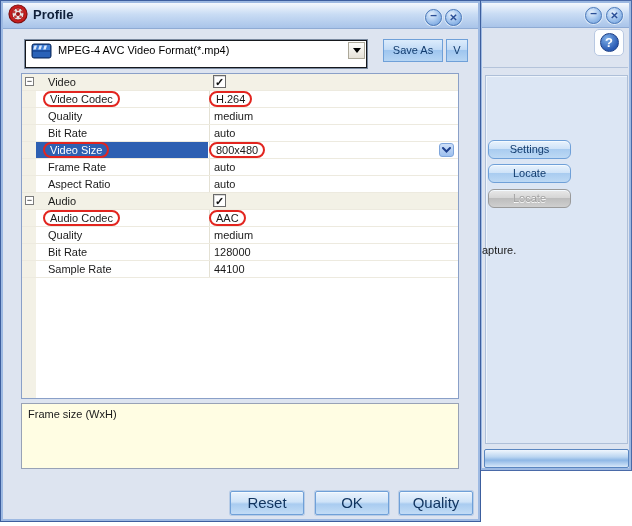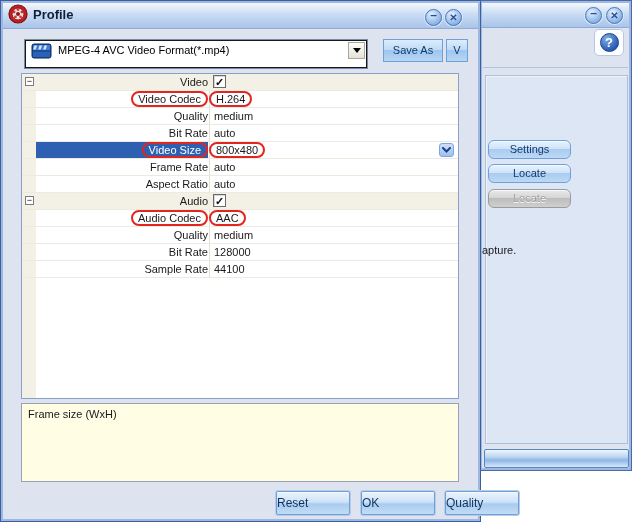--- a/index.html
+++ b/index.html
@@ -61,45 +61,45 @@
   .mini-btn { position:absolute; top:38px; height:23px; text-align:center;
     background:linear-gradient(#dcecfc, #c2dbf6 45%, #9fc6ef 50%, #b6d5f4);
     border:1px solid #6fa0d8; color:#123c6e; font-size:11px; line-height:21px; cursor:pointer;margin-left:8px; }
 
   
   .grid { position:absolute; left:20px; top:72px; width:438px; height:326px;
     background:#fff; border:1px solid #8aa0c8; overflow:hidden; }
   .indent-strip { position:absolute; left:0; top:0; width:14px; height:100%; background:#f3f1e6; }
   .row { position:relative; height:17px; border-bottom:1px solid #edeadf; }
   .row .cell-label { position:absolute; left:14px; top:0; width:172px; height:16px;
-    padding-left:12px; line-height:16px; color:#1a1a1a; overflow:hidden;text-align:right; }
+    padding-left:12px; line-height:16px; color:#1a1a1a; overflow:hidden; }
   .row .cell-value { position:absolute; left:187px; top:0; right:0; height:16px;
     padding-left:4px; line-height:16px; border-left:1px solid #e4e1d4; color:#1a1a1a; }
   .row.category { background:#f3f1e6; }
   .row.category .cell-label { font-weight:normal; }
   .expander { position:absolute; left:3px; top:3px; width:9px; height:9px; background:#fff;
     border:1px solid #7c7c7c; font-size:9px; line-height:7px; text-align:center; color:#000; cursor:pointer; }
   .checkbox { display:inline-block; width:13px; height:13px; margin-top:1px; background:#fff;
     border:1px solid #6a6a6a; box-shadow:inset 1px 1px 0 #d8d8d8; text-align:center;
     font-size:11px; line-height:12px; font-weight:bold; color:#111; cursor:pointer; }
   .row.selected .cell-label { background:var(--selection-blue,#2e60b2); color:#fff; }
   .ring { display:inline-block; padding:0 5px; margin-left:-5px; line-height:12px;
     border:2px solid var(--annotation-red,#e2251f); border-radius:8px; }
   .row-chevron { position:absolute; right:4px; top:1px; width:15px; height:14px;
     background:linear-gradient(#cfe0f8,#9dc0ef); border:1px solid #7fa6dc; border-radius:3px;
     text-align:center; cursor:pointer; }
   .row-chevron svg { margin-top:3px; }
 
   
-  .desc-box { position:absolute; left:20px; top:402px; width:438px; height:79px;
+  .desc-box { position:absolute; left:20px; top:402px; width:438px; height:66px;
     background:var(--description-yellow,#fffde3); border:1px solid #98a2b6; padding:4px 6px; color:#1a1a1a; }
-  .footer-btn { position:absolute; top:490px; width:74px; height:24px; 
+  .footer-btn { position:absolute; top:490px; width:74px; height:24px; text-align:center;
     background:linear-gradient(#eaf3fd, #cfe3f8 45%, #a9ccf0 55%, #c2dcf6);
     border:1px solid #6fa0d8; border-radius:2px; box-shadow:inset 0 1px 0 #f4faff, 0 0 0 1px #b8cce6;
-    color:#10335e; font-size:12px; line-height:22px; cursor:pointer;margin-left:46px; }
+    color:#10335e; font-size:15px; line-height:22px; cursor:pointer; }
 </style>
 </head>
 <body>
 
 <div class="stage">
 
   <div class="parent-window">
     <div class="pw-titlebar"></div>
     <div class="win-circle minimize" style="top:6px; right:29px;">
       <span class="glyph">–</span>

